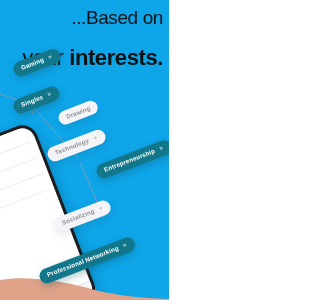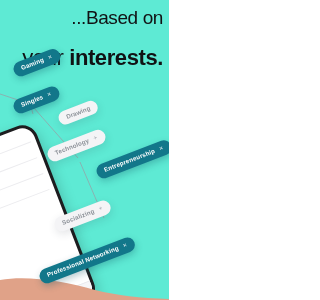--- a/index.html
+++ b/index.html
@@ -67,21 +67,21 @@
   }
   .chip.ghost{
     background:#f4f4f6;color:#8d9299;
     box-shadow:0 3px 8px rgba(40,45,60,.13);
   }
   .chip.ghost .x{color:#9aa0a7;}
 </style>
 </head>
 <body>
 
-<div id="stage" style="background: #5eead4;">
+<div id="stage" style="background: #0ea5e9;">
 
   <div class="headline" style="color: rgb(17, 18, 20);">
     <span class="l1">...Based on</span>
     <span class="l2"><span>your </span><b>interests.</b></span>
   </div>
 
   <div id="phoneWrap">
     <div class="phone-body" style="background: rgb(29, 29, 31);">
       <div class="phone-screen">
         <div id="scrRows">

